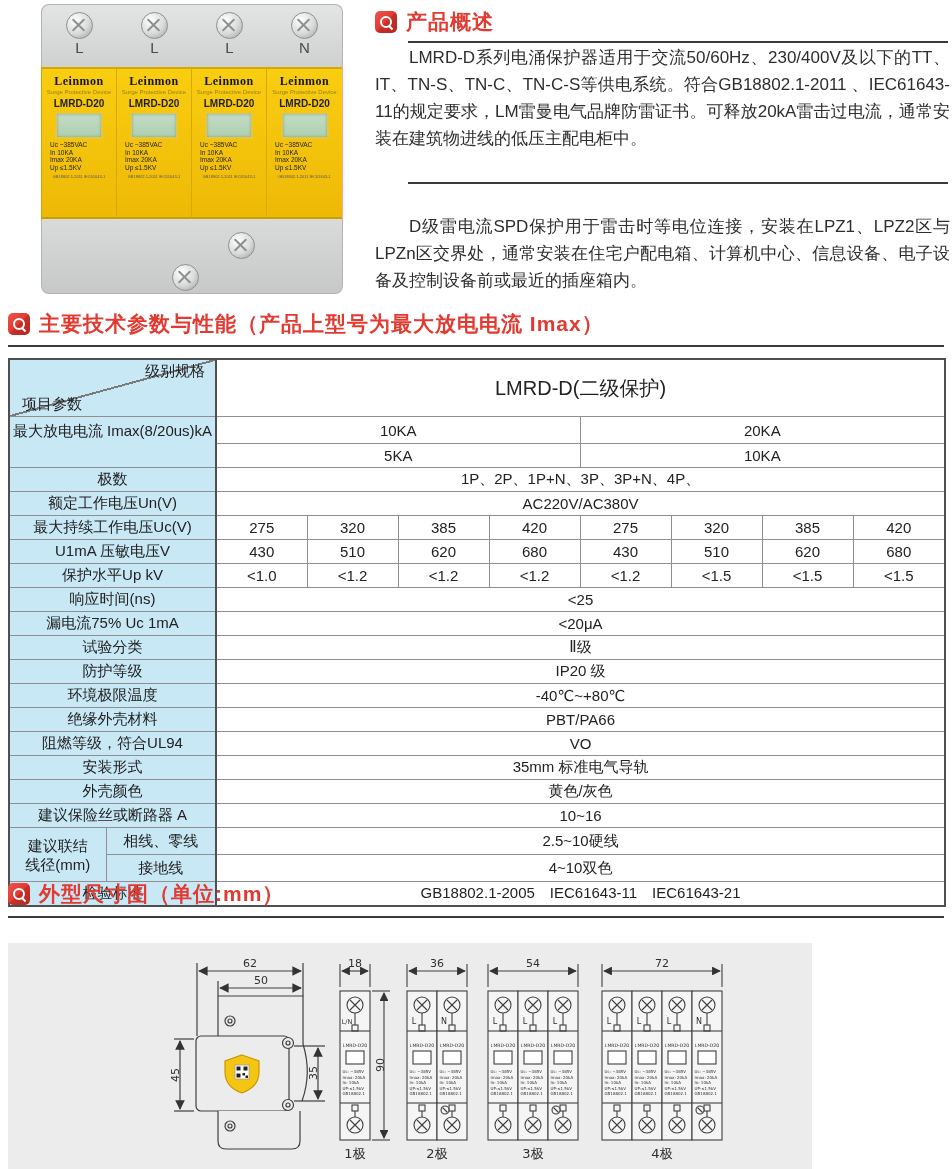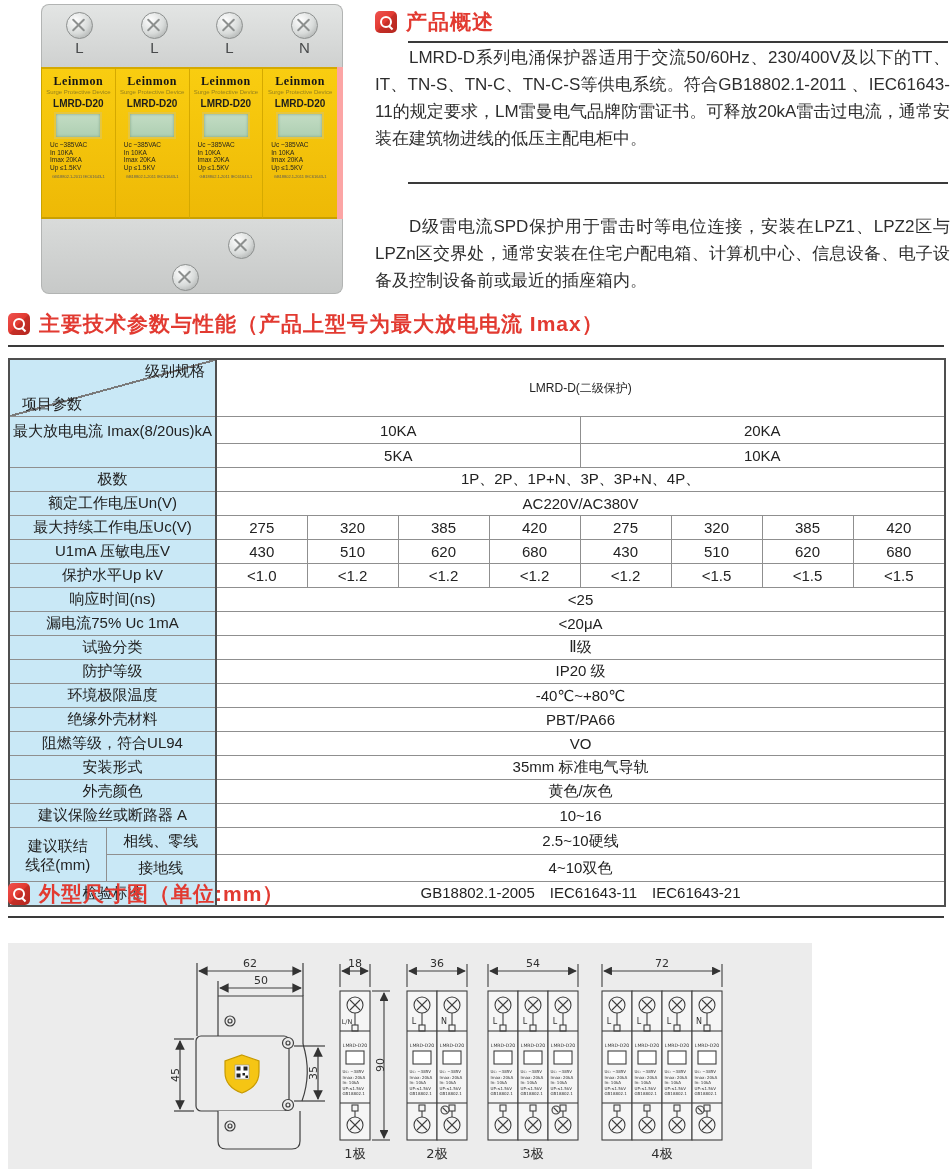--- a/index.html
+++ b/index.html
@@ -24,21 +24,21 @@
   .photo{width:316px;height:302px;}
   .dev{width:302px;margin:0 auto;}
   .dev-top{height:62px;background:linear-gradient(#e3e5e4,#cfd1d0);border:1px solid #b2b4b3;border-bottom:none;border-radius:8px 8px 0 0;display:flex;}
   .term{flex:1;text-align:center;}
   .screw{width:25px;height:25px;border-radius:50%;margin:7px auto 1px;position:relative;
     background:radial-gradient(circle at 35% 30%,#ffffff,#d8dbda 55%,#9b9e9d);border:1px solid #8d908f;}
   .screw::before,.screw::after{content:"";position:absolute;left:3px;top:11px;width:17px;height:2px;background:#8d908f;border-radius:1px;}
   .screw::before{transform:rotate(45deg);}
   .screw::after{transform:rotate(-45deg);}
   .tlabel{font-size:15px;color:#47494a;line-height:16px;}
-  .dev-mods{display:flex;border-left:1px solid #c9a300;border-right:6px solid #fca5a5;}
+  .dev-mods{display:flex;border-left:1px solid #c9a300;border-right:1px solid #fca5a5;}
   .mod{width:75.5px;height:152px;box-sizing:border-box;text-align:center;padding:5px 3px 0;
     background:linear-gradient(#f9cd10,#eeb906);border-right:1px solid #d5a900;border-top:2px solid #d5a900;border-bottom:2px solid #caa000;}
   .mod:last-child{border-right:none;}
   .brand{font-family:"Liberation Serif","DejaVu Serif",serif;font-weight:bold;font-size:12px;color:#161616;letter-spacing:.5px;}
   .msub{font-size:6px;color:#97821d;line-height:7px;}
   .model{font-size:10px;font-weight:bold;color:#1d1d1d;margin-top:2px;}
   .win{width:44px;height:23px;margin:3px auto 2px;background:linear-gradient(#c3dcc4,#aecfb2);border:2px solid #e6c63e;box-shadow:inset 0 0 3px #7fa384;}
   .mspecs{font-size:6.5px;line-height:7.5px;text-align:left;padding-left:5px;color:#1f1f1f;}
   .mcert{font-size:4px;color:#5a5a5a;margin-top:3px;white-space:nowrap;overflow:hidden;}
   .dev-base{height:74px;background:linear-gradient(#d9dbda,#c7c9c8);border:1px solid #b2b4b3;border-top:none;border-radius:0 0 8px 8px;position:relative;}
@@ -49,21 +49,21 @@
   table.params{border-collapse:collapse;table-layout:fixed;width:936px;border:2px solid #4f4f4f;background:#fff;}
   .params td{border:1px solid #8f8f8f;font-size:15px;text-align:center;color:#222;padding:0 2px;height:23px;overflow:hidden;white-space:nowrap;}
   .params td.lbl{background:#c9e8f6;}
   .params td.edge{border-right:2px solid #4f4f4f;}
   .params tr.hrow td{height:40px;}
   .params tr.r26 td{height:26px;}
   .params td.corner{position:relative;padding:8px;
     background:linear-gradient(to bottom right,rgba(0,0,0,0) calc(50% - 1px),#7a7a7a calc(50% - 1px),#7a7a7a calc(50% + 1px),rgba(0,0,0,0) calc(50% + 1px)),#c9e8f6;}
   .params .c-top{position:absolute;top:2px;right:10px;font-size:15px;}
   .params .c-bot{position:absolute;bottom:2px;left:12px;font-size:15px;}
-  .params td.hdr{font-size:12px;margin-top:48px;}
+  .params td.hdr{font-size:20px;margin-top:48px;}
   .params td.imaxlbl{vertical-align:top;padding-top:5px;}
   .params td.wirelbl{line-height:19px;}
 
   
   .dim-panel{background:#ececec;}
   svg text{font-family:"DejaVu Sans",sans-serif;fill:#2f2f2f;}
 </style>
 </head>
 <body>
 

